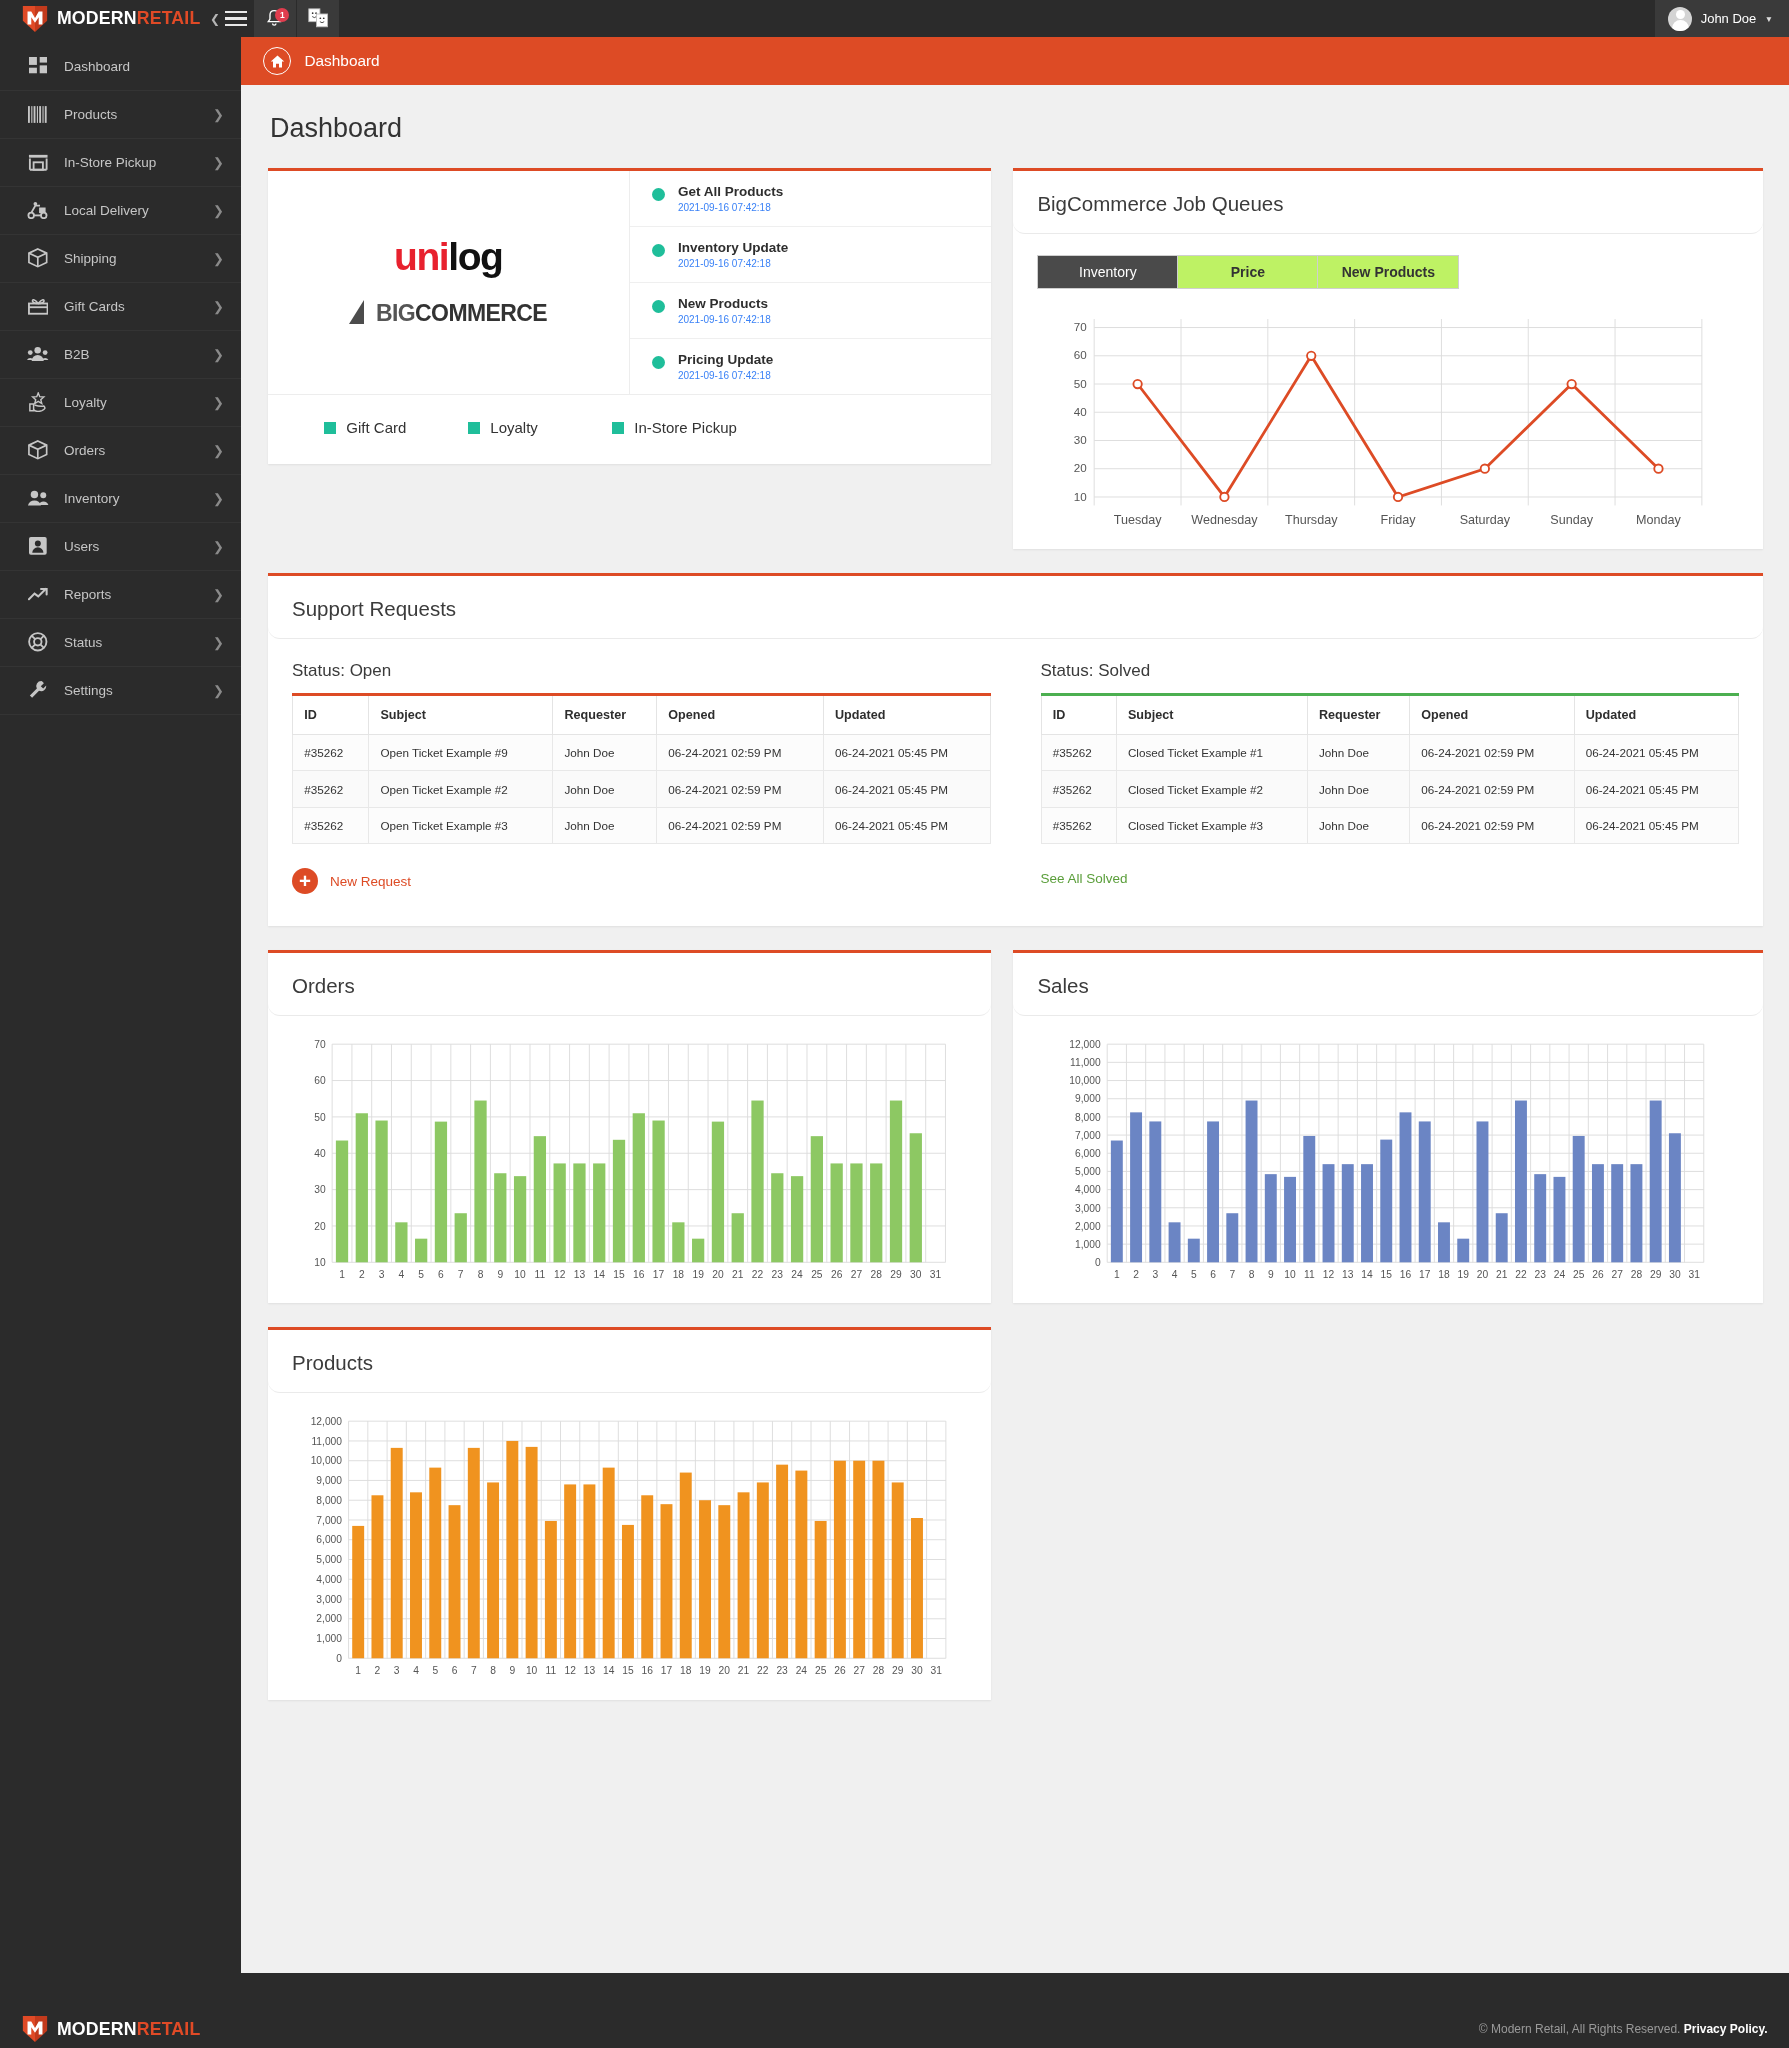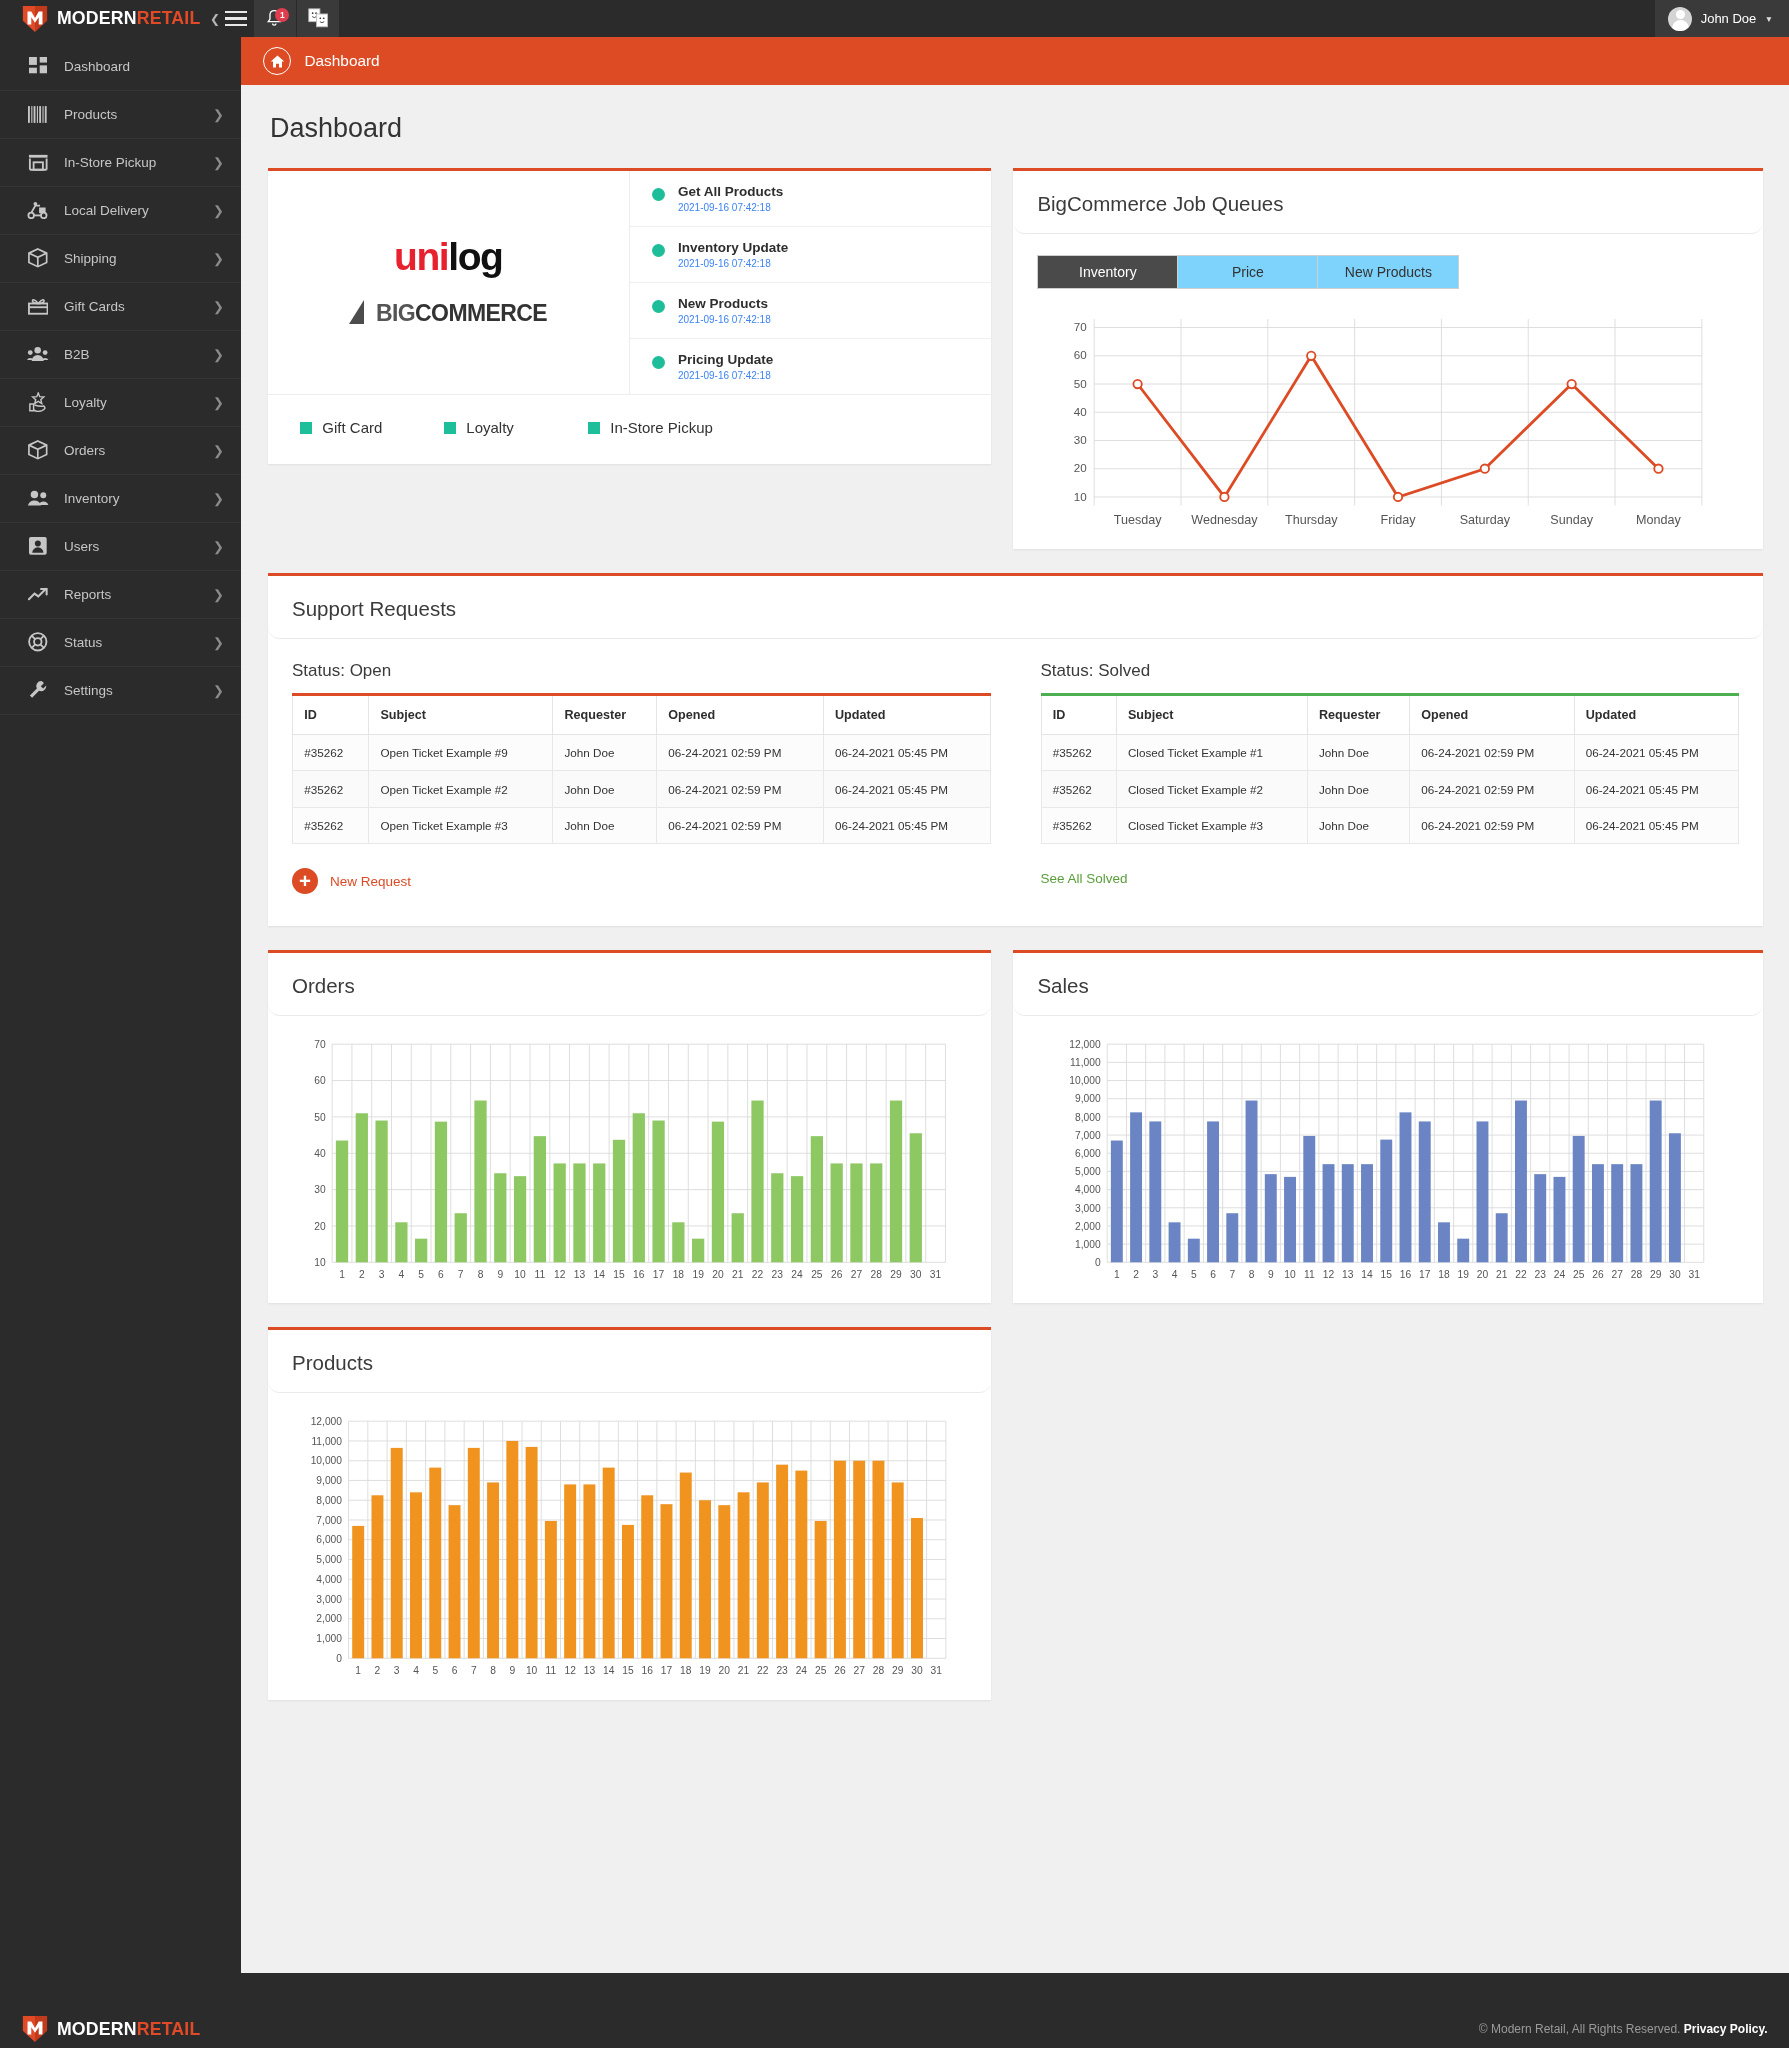--- a/index.html
+++ b/index.html
@@ -119,31 +119,31 @@
   .bigc-text .lt { color: #555; }
   .jobs { width: 50%; display: flex; flex-direction: column; }
   .job {
     display: flex; gap: 13px; align-items: flex-start; padding: 13px 9.3px 13px 22.4px;
     border-bottom: 0.9px solid #efefef;
   }
   .job:last-child { border-bottom: none; }
   .dot { width: 13px; height: 13px; border-radius: 50%; background: #1fbe9a; flex: none; margin-top: 3.7px; }
   .job-name { font-size: 13.5px; font-weight: bold; color: #2e2e2e; }
   .job-time { font-size: 10px; color: #3b82f6; margin-top: 3px; }
-  .legend-row { display: flex; gap: 0; padding: 24px 0 28px 32px; }
+  .legend-row { display: flex; gap: 0; padding: 24px 0 28px 32px; margin-left: 24px; }
   .legend-item { display: flex; align-items: center; gap: 10.3px; font-size: 15px; color: #333; }
   .legend-sq { width: 12px; height: 12px; background: #1fbe9a; flex: none; }
   .lg0 { width: 144px; } .lg1 { width: 144px; }
 
   
   .tabs-wrap { padding: 20.5px 24px 0 24px; }
   .tabs { display: inline-flex; border: 0.9px solid #cfcfcf; }
   .tab {
     padding: 8.4px 0; width: 140px; text-align: center; font-size: 14px; color: #333;
-    background: #7dd3fc; border-right: 0.9px solid #cfcfcf; cursor: pointer;
+    background: #bef264; border-right: 0.9px solid #cfcfcf; cursor: pointer; font-weight: bold;
   }
   .tab:last-child { border-right: none; }
   .tab.active { background: #4a4a4a; color: #fff; font-weight: normal; }
 
   
   .chart-box { padding: 17px 20.5px 9.3px 13px; }
   svg.chart { display: block; width: 100%; }
   .ax-lbl { font-family: "Liberation Sans", sans-serif; fill: #555; }
   .grid-l { stroke: #dcdcdc; stroke-width: 1; }
 

